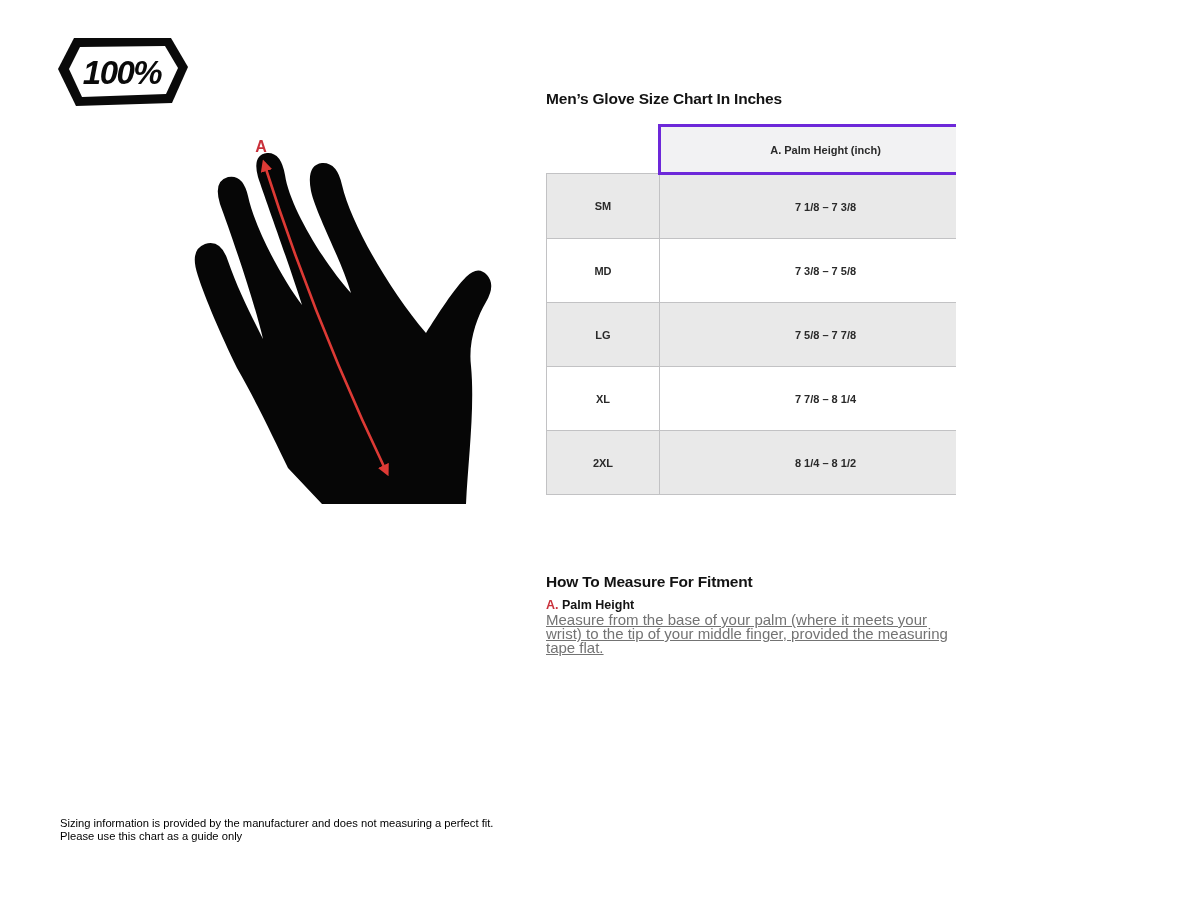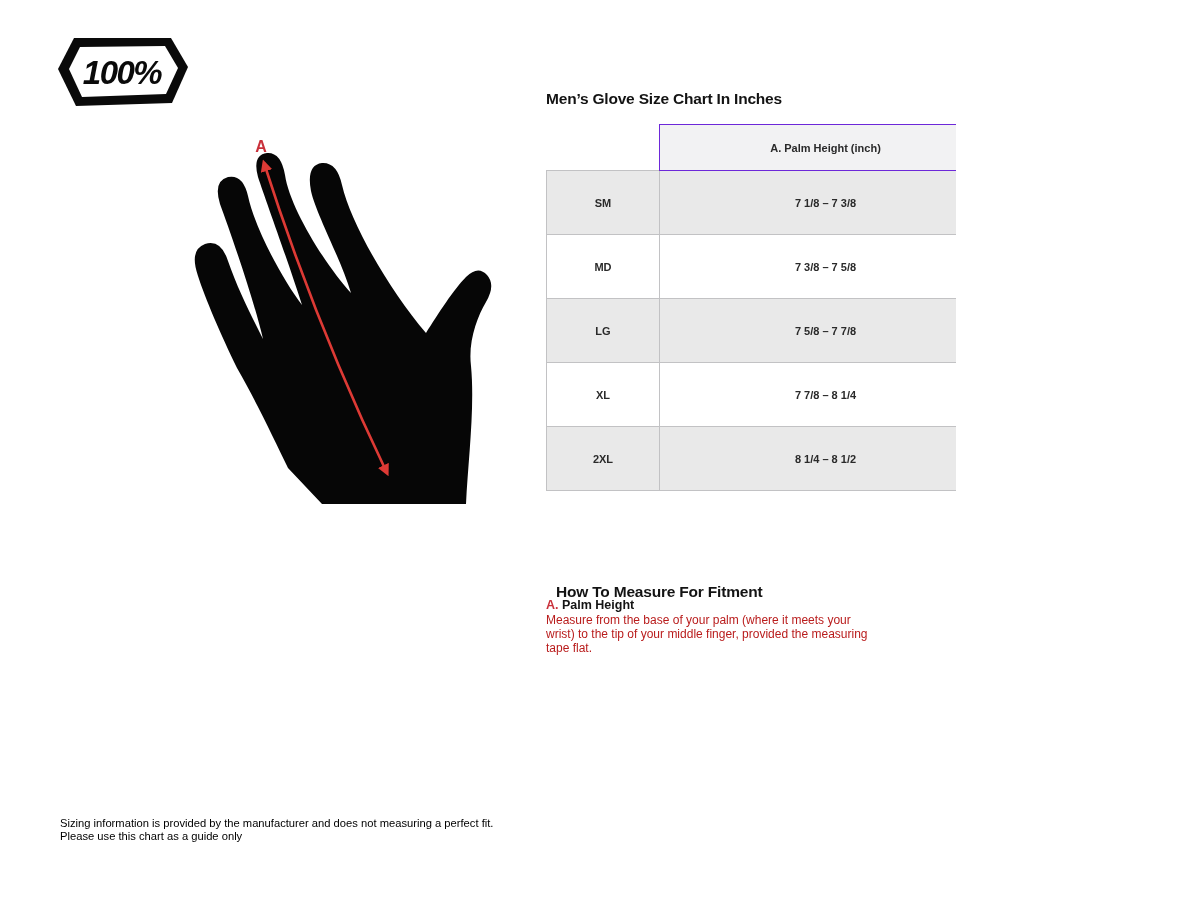--- a/index.html
+++ b/index.html
@@ -72,63 +72,64 @@
     font-size: 11px;
     font-weight: 700;
     color: #2a2a2a;
     text-align: center;
     vertical-align: middle;
     padding: 0;
   }
   table.size-chart thead th {
     height: 45px;
     background: #f2f2f3;
-    border: 1px solid #6d28d9;
+    border: 3px solid #6d28d9;
   }
   table.size-chart thead th.blank {
     background: transparent;
     border: none;
   }
   table.size-chart tbody td {
     height: 63px;
     border: 1px solid #c2c2c4;
   }
   table.size-chart tbody tr.shaded { background: #e9e9e9; }
   table.size-chart tbody tr.plain  { background: #ffffff; border-radius: 22px; }
 
   
   .measure-title {
     position: absolute;
     left: 546px;
     top: 573px;
-    margin: 10px;
+    margin: 0;
     font-size: 15.5px;
     font-weight: 700;
     letter-spacing: -0.2px;
     color: #131313;
     white-space: nowrap;
   }
   .measure-label {
     position: absolute;
     left: 546px;
     top: 598px;
     font-size: 12.5px;
     font-weight: 700;
     color: #141414;
     white-space: nowrap;
   }
   .measure-label .red { color: #c9303a; }
   .measure-desc {
     position: absolute;
     left: 546px;
     top: 613px;
-    font-size: 12px;
+    font-size: 15px;
     line-height: 14px;
-    color: #b91c1c;
-    white-space: nowrap;
+    color: #737373;
+    white-space: nowrap;
+    text-decoration: underline;
   }
 
   
   .footer {
     position: absolute;
     left: 60px;
     top: 817px;
     font-size: 11.2px;
     line-height: 12.5px;
     color: #000000;

